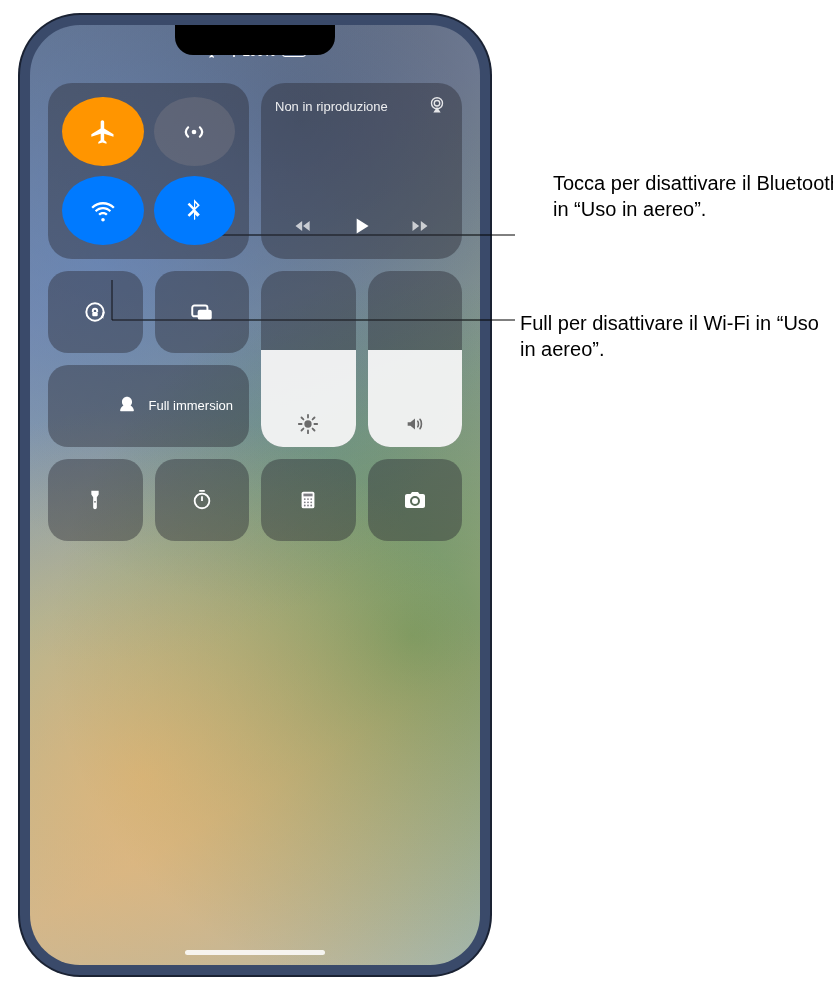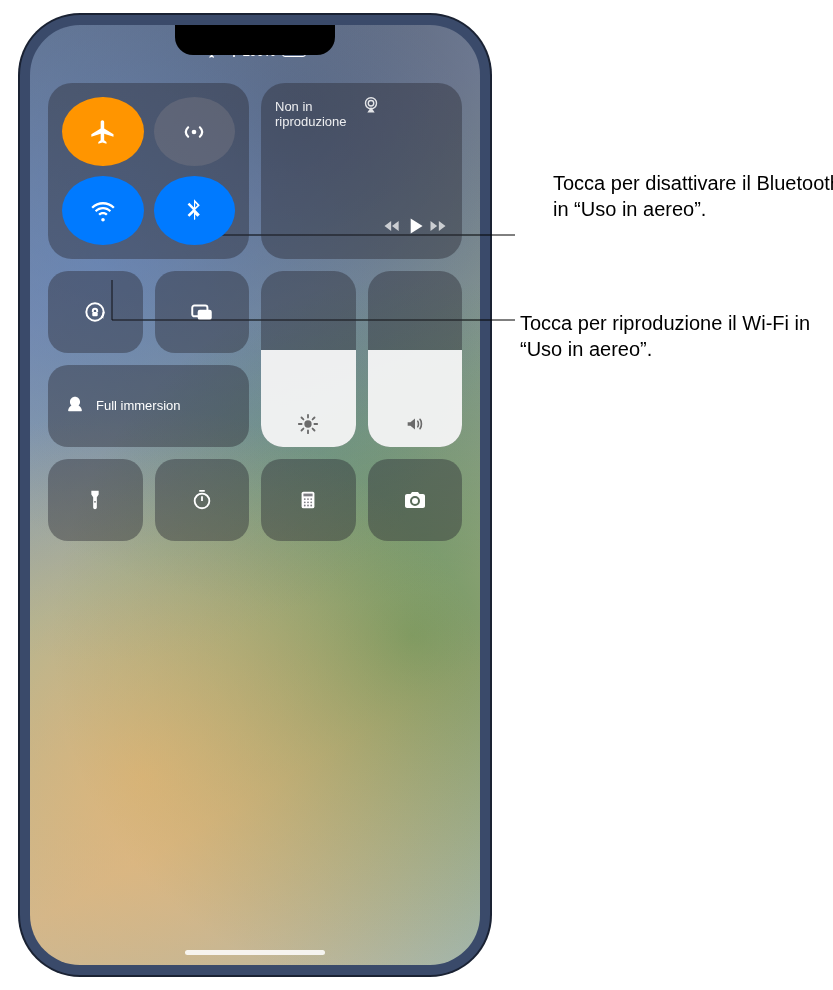--- a/index.html
+++ b/index.html
@@ -110,31 +110,31 @@
   .conn-dark { background: rgba(120,120,130,0.45); }
   .conn-orange { background: #ff9500; }
   .conn-blue { background: #007aff; }
   .media-group {
     grid-column: 3 / span 2;
     grid-row: 1 / span 2;
     background: rgba(40,40,50,0.42);
     border-radius: 24px;
     padding: 12px 14px;
     display: flex;
-    flex-direction: row;
+    flex-direction: column;
     color: #fff;
   }
   .media-top { display:flex; justify-content:space-between; align-items:flex-start; }
   .media-title { font-size: 13px; color: rgba(255,255,255,0.9); margin-top:4px; }
   .media-airplay { width:22px; height:22px; opacity:.85; }
   .media-controls { margin-top:auto; display:flex; justify-content:space-around; align-items:center; padding-bottom:8px;}
   .focus-tile {
     grid-column: 1 / span 2;
     grid-row: 4;
-    display:flex; align-items:center; justify-content:flex-start;
+    display:flex; align-items:center; justify-content:flex-end;
     gap:10px; padding: 0 16px;
     font-size: 13px; line-height:1.2;
   }
   .slider {
     grid-row: 3 / span 2;
     border-radius: 22px;
     display:flex; flex-direction:column; justify-content:flex-end; align-items:center;
     overflow:hidden;
     background: rgba(40,40,50,0.42);
     position:relative;
@@ -328,18 +328,18 @@
           </svg>
       </div>
 
     </div>
 
     <div class="home-indicator"></div>
   </div>
 </div>
 
 <div class="callout" style="left:520px; top:170px; width:305px;margin-left:33px;">Tocca per disattivare il Bluetooth in “Uso in aereo”.</div>
-<div class="callout" style="left:520px; top:310px; width:310px;">Tocca per riproduzione il Wi-Fi in “Uso in aereo”.</div>
+<div class="callout" style="left:520px; top:310px; width:310px;">Full per disattivare il Wi-Fi in “Uso in aereo”.</div>
 
 <svg style="position:absolute; left:0; top:0; width:833px; height:990px; pointer-events:none;">
   <polyline points="205,200 205,235 515,235" stroke="#000" stroke-width="1" fill="none"></polyline>
   <polyline points="112,280 112,320 515,320" stroke="#000" stroke-width="1" fill="none"></polyline>
 </svg>
 
 </body></html>

